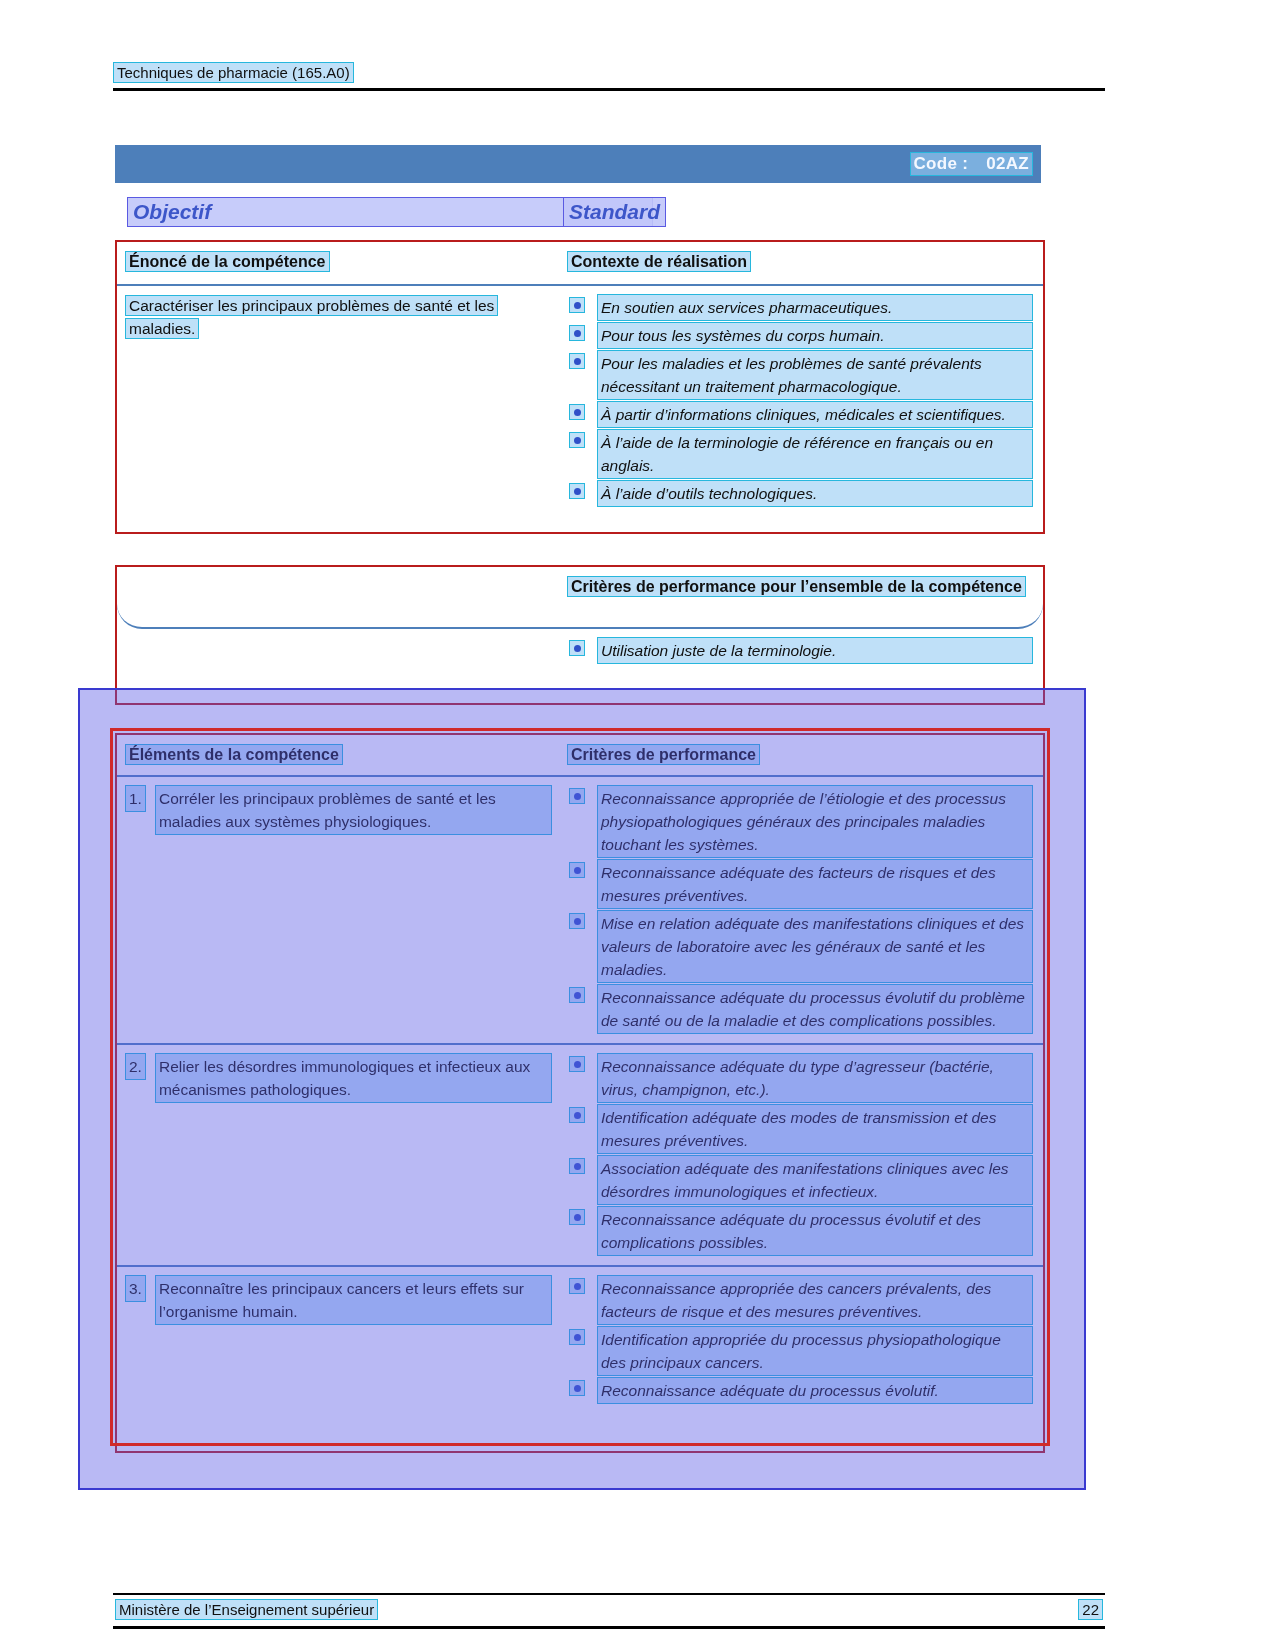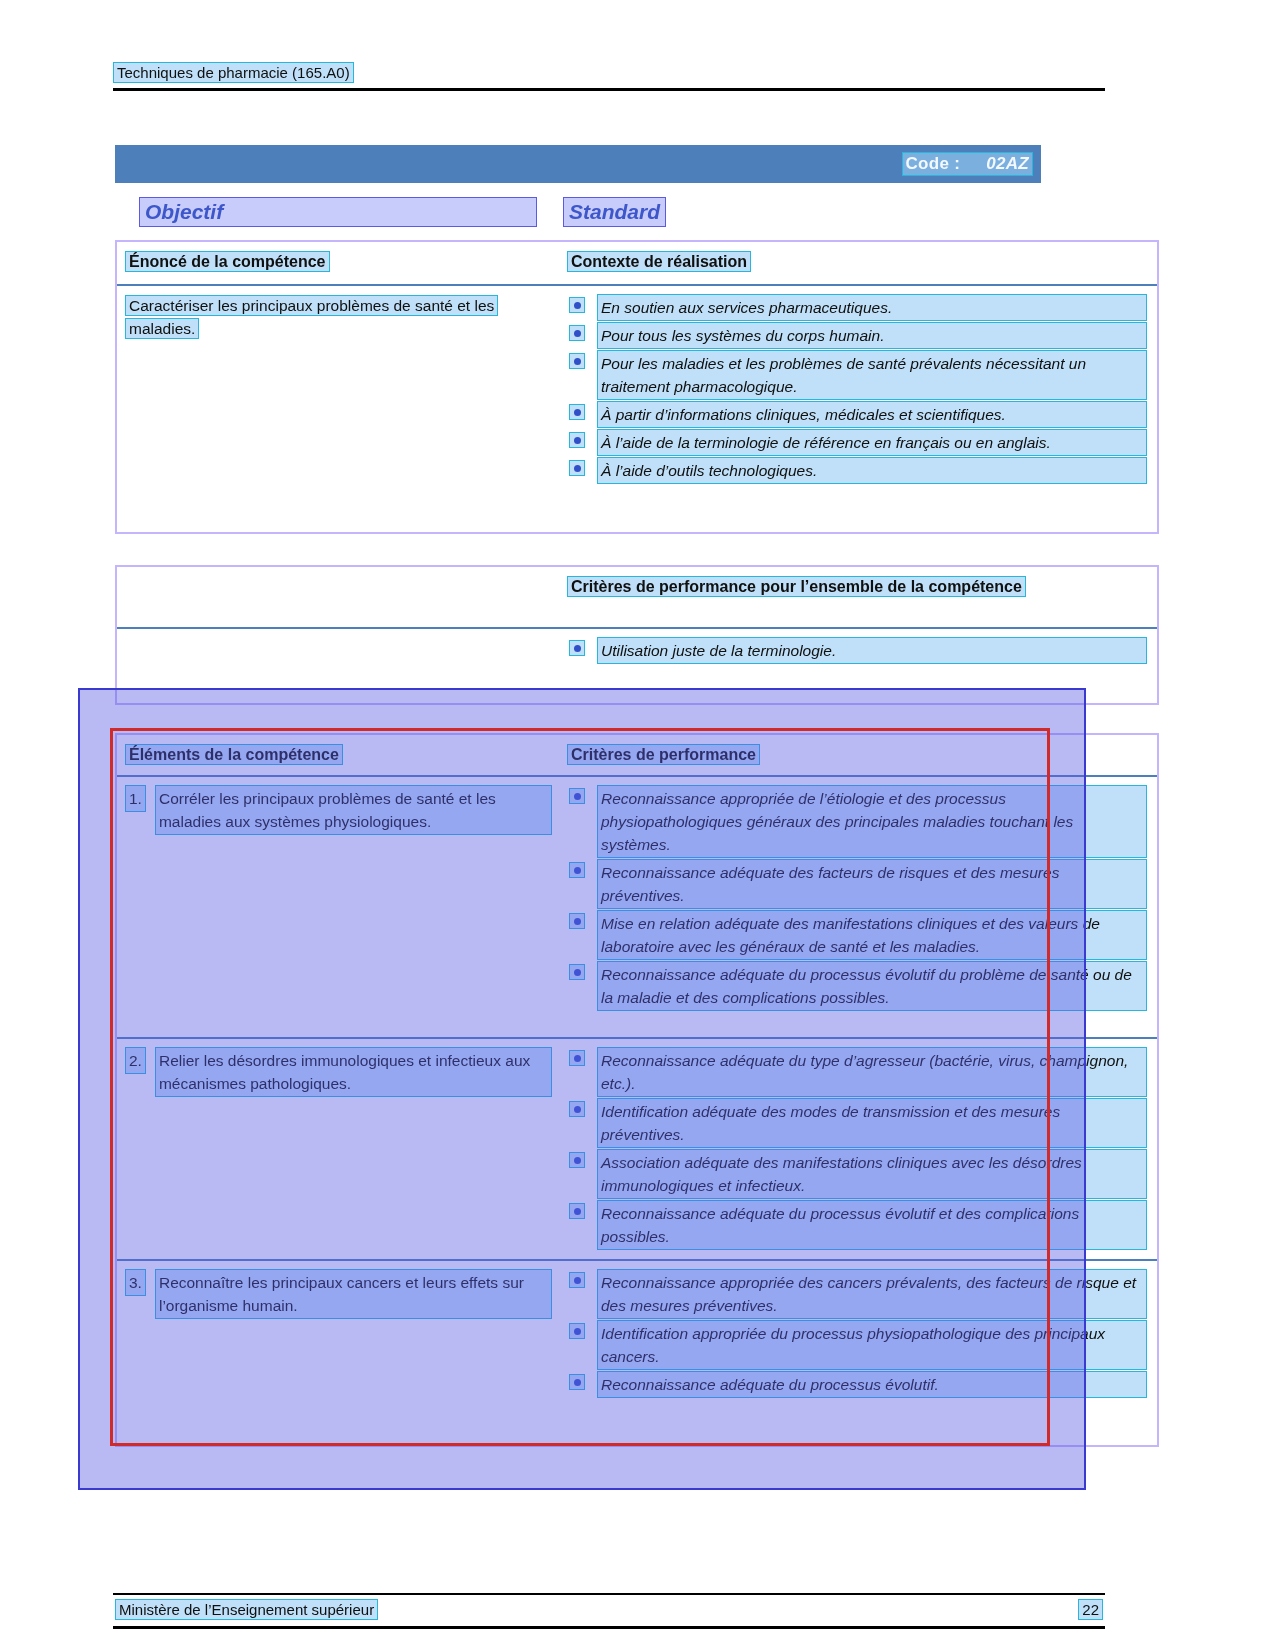--- a/index.html
+++ b/index.html
@@ -28,40 +28,40 @@
     padding-bottom:7px; border-bottom:3px solid #000; font-size:15px;
   }
 
   
   .code-bar {
     position:absolute; left:115px; top:145px; width:926px; height:38px;
     background:#4d7fba; display:flex; align-items:center; justify-content:flex-end;
     padding-right:8px;
   }
   .code-text { color:#f4f8ff; font-size:17px; font-weight:bold; letter-spacing:0.3px; }
-  .code-text .code-value { margin-left:26px;font-style:italic; }
+  .code-text .code-value { margin-left:18px; }
 
   
   .headings-row { position:absolute; left:123px; top:197px; width:926px; height:36px; }
   .heading { font-size:21px; font-weight:bold; font-style:italic; color:#3d56c9; display:inline-block; }
-  .objectif { position:absolute; left:16px; top:0; width:398px; }
+  .objectif { position:absolute; left:4px; top:0; width:526px; }
   .standard { position:absolute; left:440px; top:0; }
 
   
   .tbl {
-    position:absolute; left:115px; width:1044px;
-    border:2px solid #c4b5fd; background:#fff;
+    position:absolute; left:115px; width:930px;
+    border:2px solid #b91c1c; background:#fff;
     font-size:15.5px; line-height:23px;
   }
   .table1 { top:240px; min-height:294px; }
   .table2 { top:565px; min-height:140px; }
   .table3 { top:733px; min-height:708px; }
   .tbl-header { display:flex; border-bottom:2px solid #4d7fba; }
   .table1 .tbl-header { height:44px; }
-  .table2 .tbl-header { height:62px; }
+  .table2 .tbl-header { height:62px;border-radius:25px; }
   .table3 .tbl-header { height:42px; }
   .tbl-header .hl { font-weight:bold; font-size:16px; }
   .cell { padding:8px 10px 8px 8px; }
   .c1 { width:445px; flex:none; }
   .c2 { flex:1; padding-left:5px; }
   .tbl-body { display:flex; }
 
   
   ul.bullets { list-style:none; }
   .bullet-item { display:flex; align-items:flex-start; gap:12px; margin:0 0 1px 2px;font-style:italic; }

